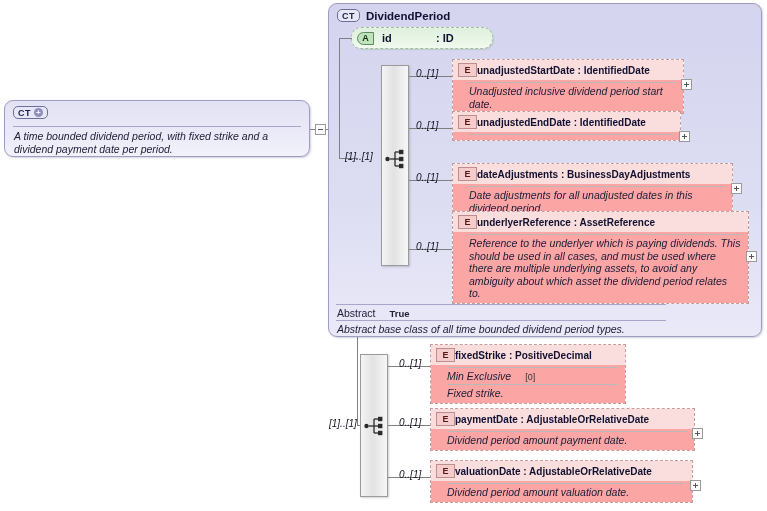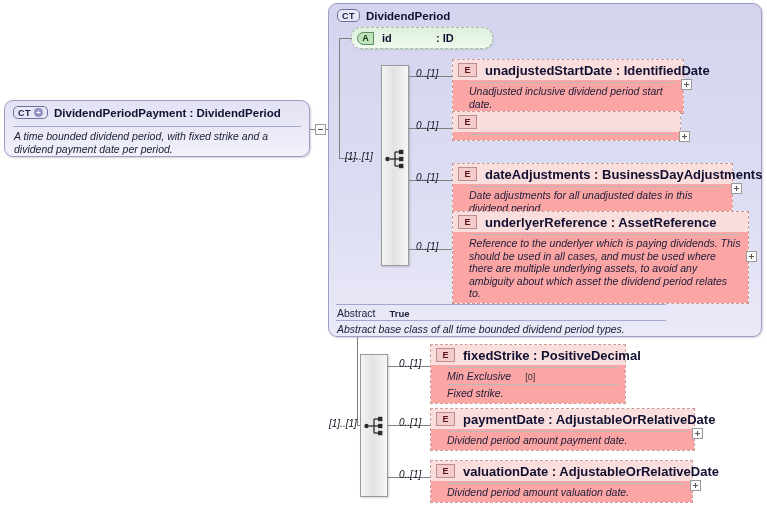--- a/index.html
+++ b/index.html
@@ -205,24 +205,24 @@
     color: #5a1616;
     font-size: 9px;
     font-weight: bold;
     display: flex;
     align-items: center;
     justify-content: center;
     box-sizing: border-box;
     flex: none;
   }
   .el-title {
-    font-size: 13px;
+    font-size: 10px;
     font-weight: bold;
     color: #101030;
-    margin-left: 8px;
+    margin-left: 0;
     white-space: nowrap;
   }
   .el-body {
     background: #fca5a5;
     padding: 2px 0 3px 9px;
   }
   .el-rule {
     height: 1px;
     background: #b9b9b9;
     margin: 0 7px 2px 7px;
@@ -281,21 +281,20 @@
 <body>
 
 <div class="canvas">
 
   <div class="ct-card" style="left:4px; top:100px; width:306px; height:57px;">
     <div class="ct-header">
       <span class="ct-badge">
         <span>CT</span>
           <span class="plusglyph">+</span>
       </span>
-      <span class="ct-title">DividendPeriodPayment : DividendPeriod</span>
     </div>
     <div class="divider" style="top:25px;"></div>
     <div class="doc" style="top:29px;">A time bounded dividend period, with fixed strike and a dividend payment date per period.</div>
   </div>
 
   <div class="line-h" style="left:310px; top:129px; width:6px;"></div>
   <div class="expander" style="left:315px; top:124px;"></div>
 
   <div class="line-h" style="left:326px; top:129px; width:32px;"></div>
   <div class="line-v" style="left:357px; top:129px; height:296px;"></div>
@@ -357,20 +356,21 @@
       <div class="el-rule"></div>
       <div class="el-doc">Unadjusted inclusive dividend period start date.</div>
     </div>
   </div>
   <div class="expander plus" style="left:681px; top:79px;"></div>
 
   <div class="card-label" style="left:416px; top:120px;">0..[1]</div>
   <div class="el-card" style="left:452px; top:111px; width:229px;">
     <div class="el-head">
       <span class="el-badge">E</span>
+      <span class="el-title">unadjustedEndDate : IdentifiedDate</span>
     </div>
     <div class="el-body">
       <div class="el-rule"></div>
     </div>
   </div>
   <div class="expander plus" style="left:679px; top:131px;"></div>
 
   <div class="card-label" style="left:416px; top:172px;">0..[1]</div>
   <div class="el-card" style="left:452px; top:163px; width:281px;">
     <div class="el-head">

